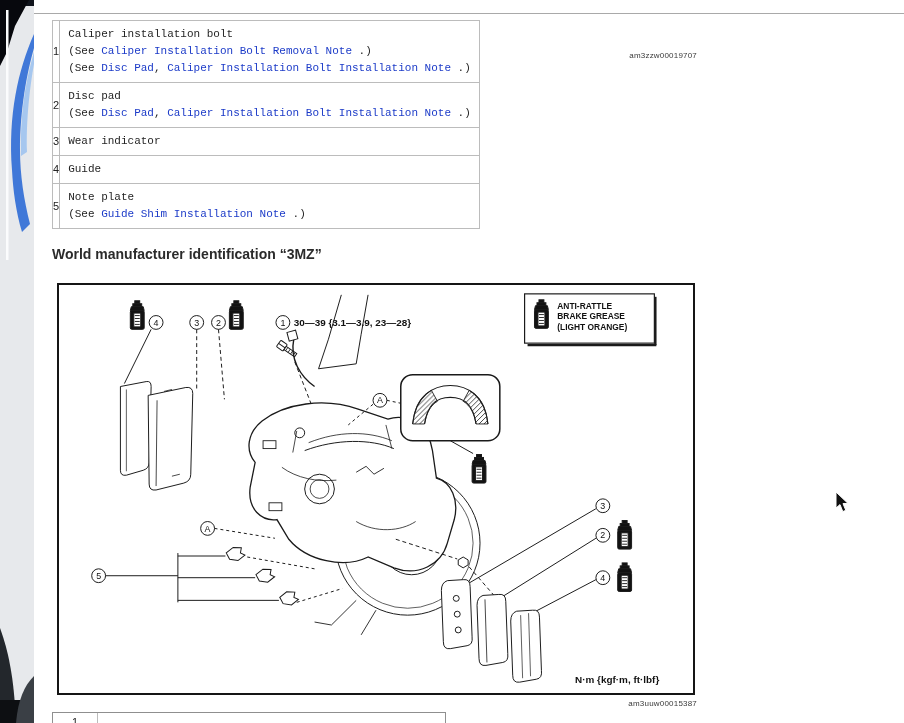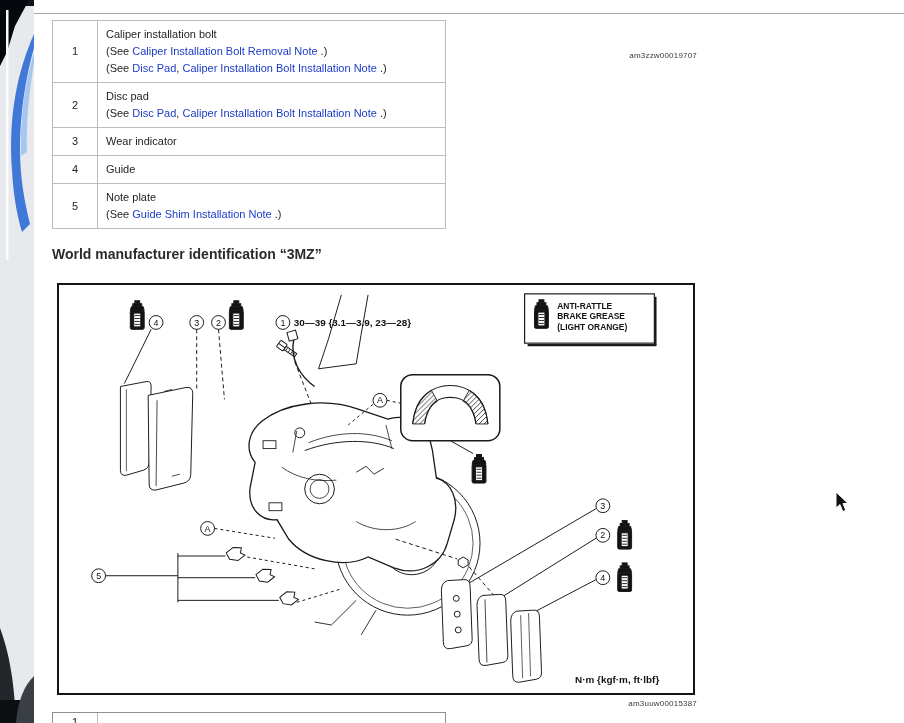--- a/index.html
+++ b/index.html
@@ -21,21 +21,21 @@
   .figure-id.bottom{top:699px;}
 
   
   .parts-table{position:absolute;left:52px;top:20px;width:394px;border-collapse:collapse;
     font-size:11px;line-height:17px;}
   .parts-table td{border:1px solid var(--tbl-inner);vertical-align:middle;}
   .parts-table{border:1px solid var(--tbl-border);}
   .parts-table td.num{width:45px;text-align:center;font-size:11px;color:#222;}
   .parts-table td.desc{padding:5px 8px;}
   .lnk{color:var(--link);cursor:pointer;}
-  .line{white-space:nowrap;}
+  .line{white-space:nowrap;font-family:Liberation Mono, monospace;}
 
   .heading{position:absolute;left:52px;top:246px;font-size:14px;font-weight:bold;color:#2b2b2b;}
 
   
   .diagram-box{position:absolute;left:57px;top:283px;width:638px;height:412px;
     border:2px solid #151515;background:#fff;}
   .diagram-box svg{display:block;width:100%;height:100%;}
 
   
   .next-table{position:absolute;left:52px;top:712px;width:394px;height:11px;overflow:hidden;

